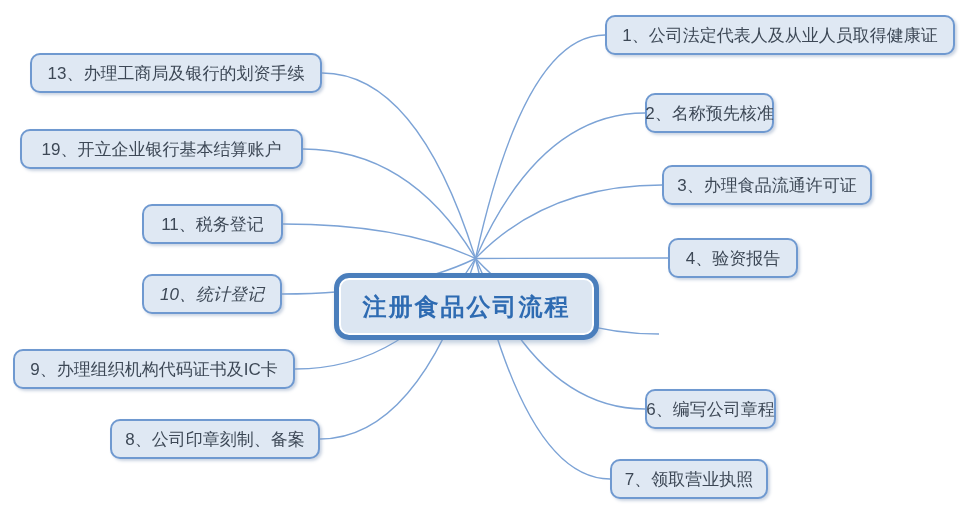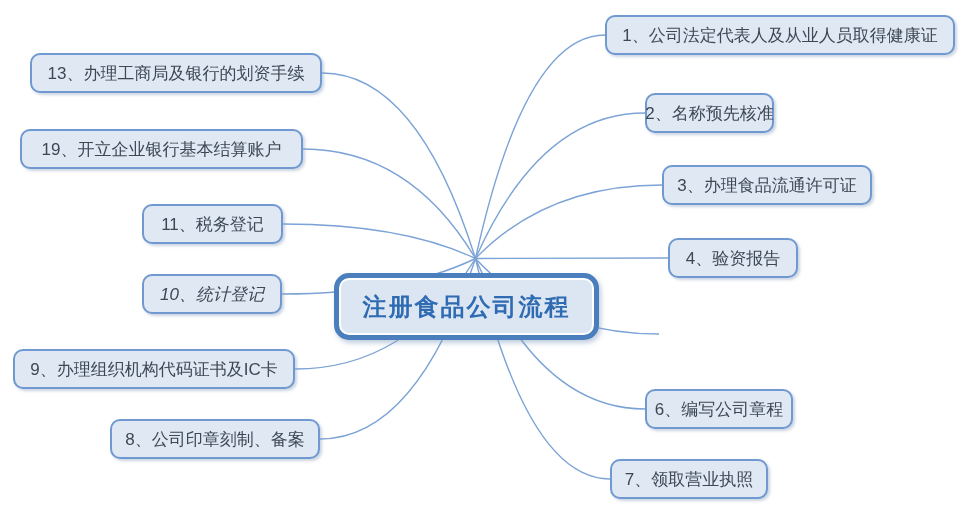--- a/index.html
+++ b/index.html
@@ -45,21 +45,21 @@
       <path d="M 475.5 258.5 Q 409.95 149 303 149" fill="none" stroke="#7ca3d6" stroke-width="1.4"></path>
       <path d="M 475.5 258.5 Q 417.17 73 322 73" fill="none" stroke="#7ca3d6" stroke-width="1.4"></path>
     </svg>
 
   <div class="central">注册食品公司流程</div>
 
   <div class="branch" style="left:605px;top:15px;width:350px;">1、公司法定代表人及从业人员取得健康证</div>
   <div class="branch" style="left:645px;top:93px;width:129px;">2、名称预先核准</div>
   <div class="branch" style="left:662px;top:165px;width:210px;">3、办理食品流通许可证</div>
   <div class="branch" style="left:668px;top:238px;width:130px;">4、验资报告</div>
-  <div class="branch" style="left:645px;top:389px;width:148px;">6、编写公司章程</div>
+  <div class="branch" style="left:645px;top:389px;width:131px;">6、编写公司章程</div>
   <div class="branch" style="left:610px;top:459px;width:158px;">7、领取营业执照</div>
   <div class="branch" style="right:650px;top:419px;width:210px;">8、公司印章刻制、备案</div>
   <div class="branch" style="right:675px;top:349px;width:282px;">9、办理组织机构代码证书及IC卡</div>
   <div class="branch" style="right:688px;top:274px;width:140px;font-style:italic;">10、统计登记</div>
   <div class="branch" style="right:687px;top:204px;width:141px;">11、税务登记</div>
   <div class="branch" style="right:667px;top:129px;width:283px;">19、开立企业银行基本结算账户</div>
   <div class="branch" style="right:648px;top:53px;width:292px;">13、办理工商局及银行的划资手续</div>
 </div>
 
 </body></html>

